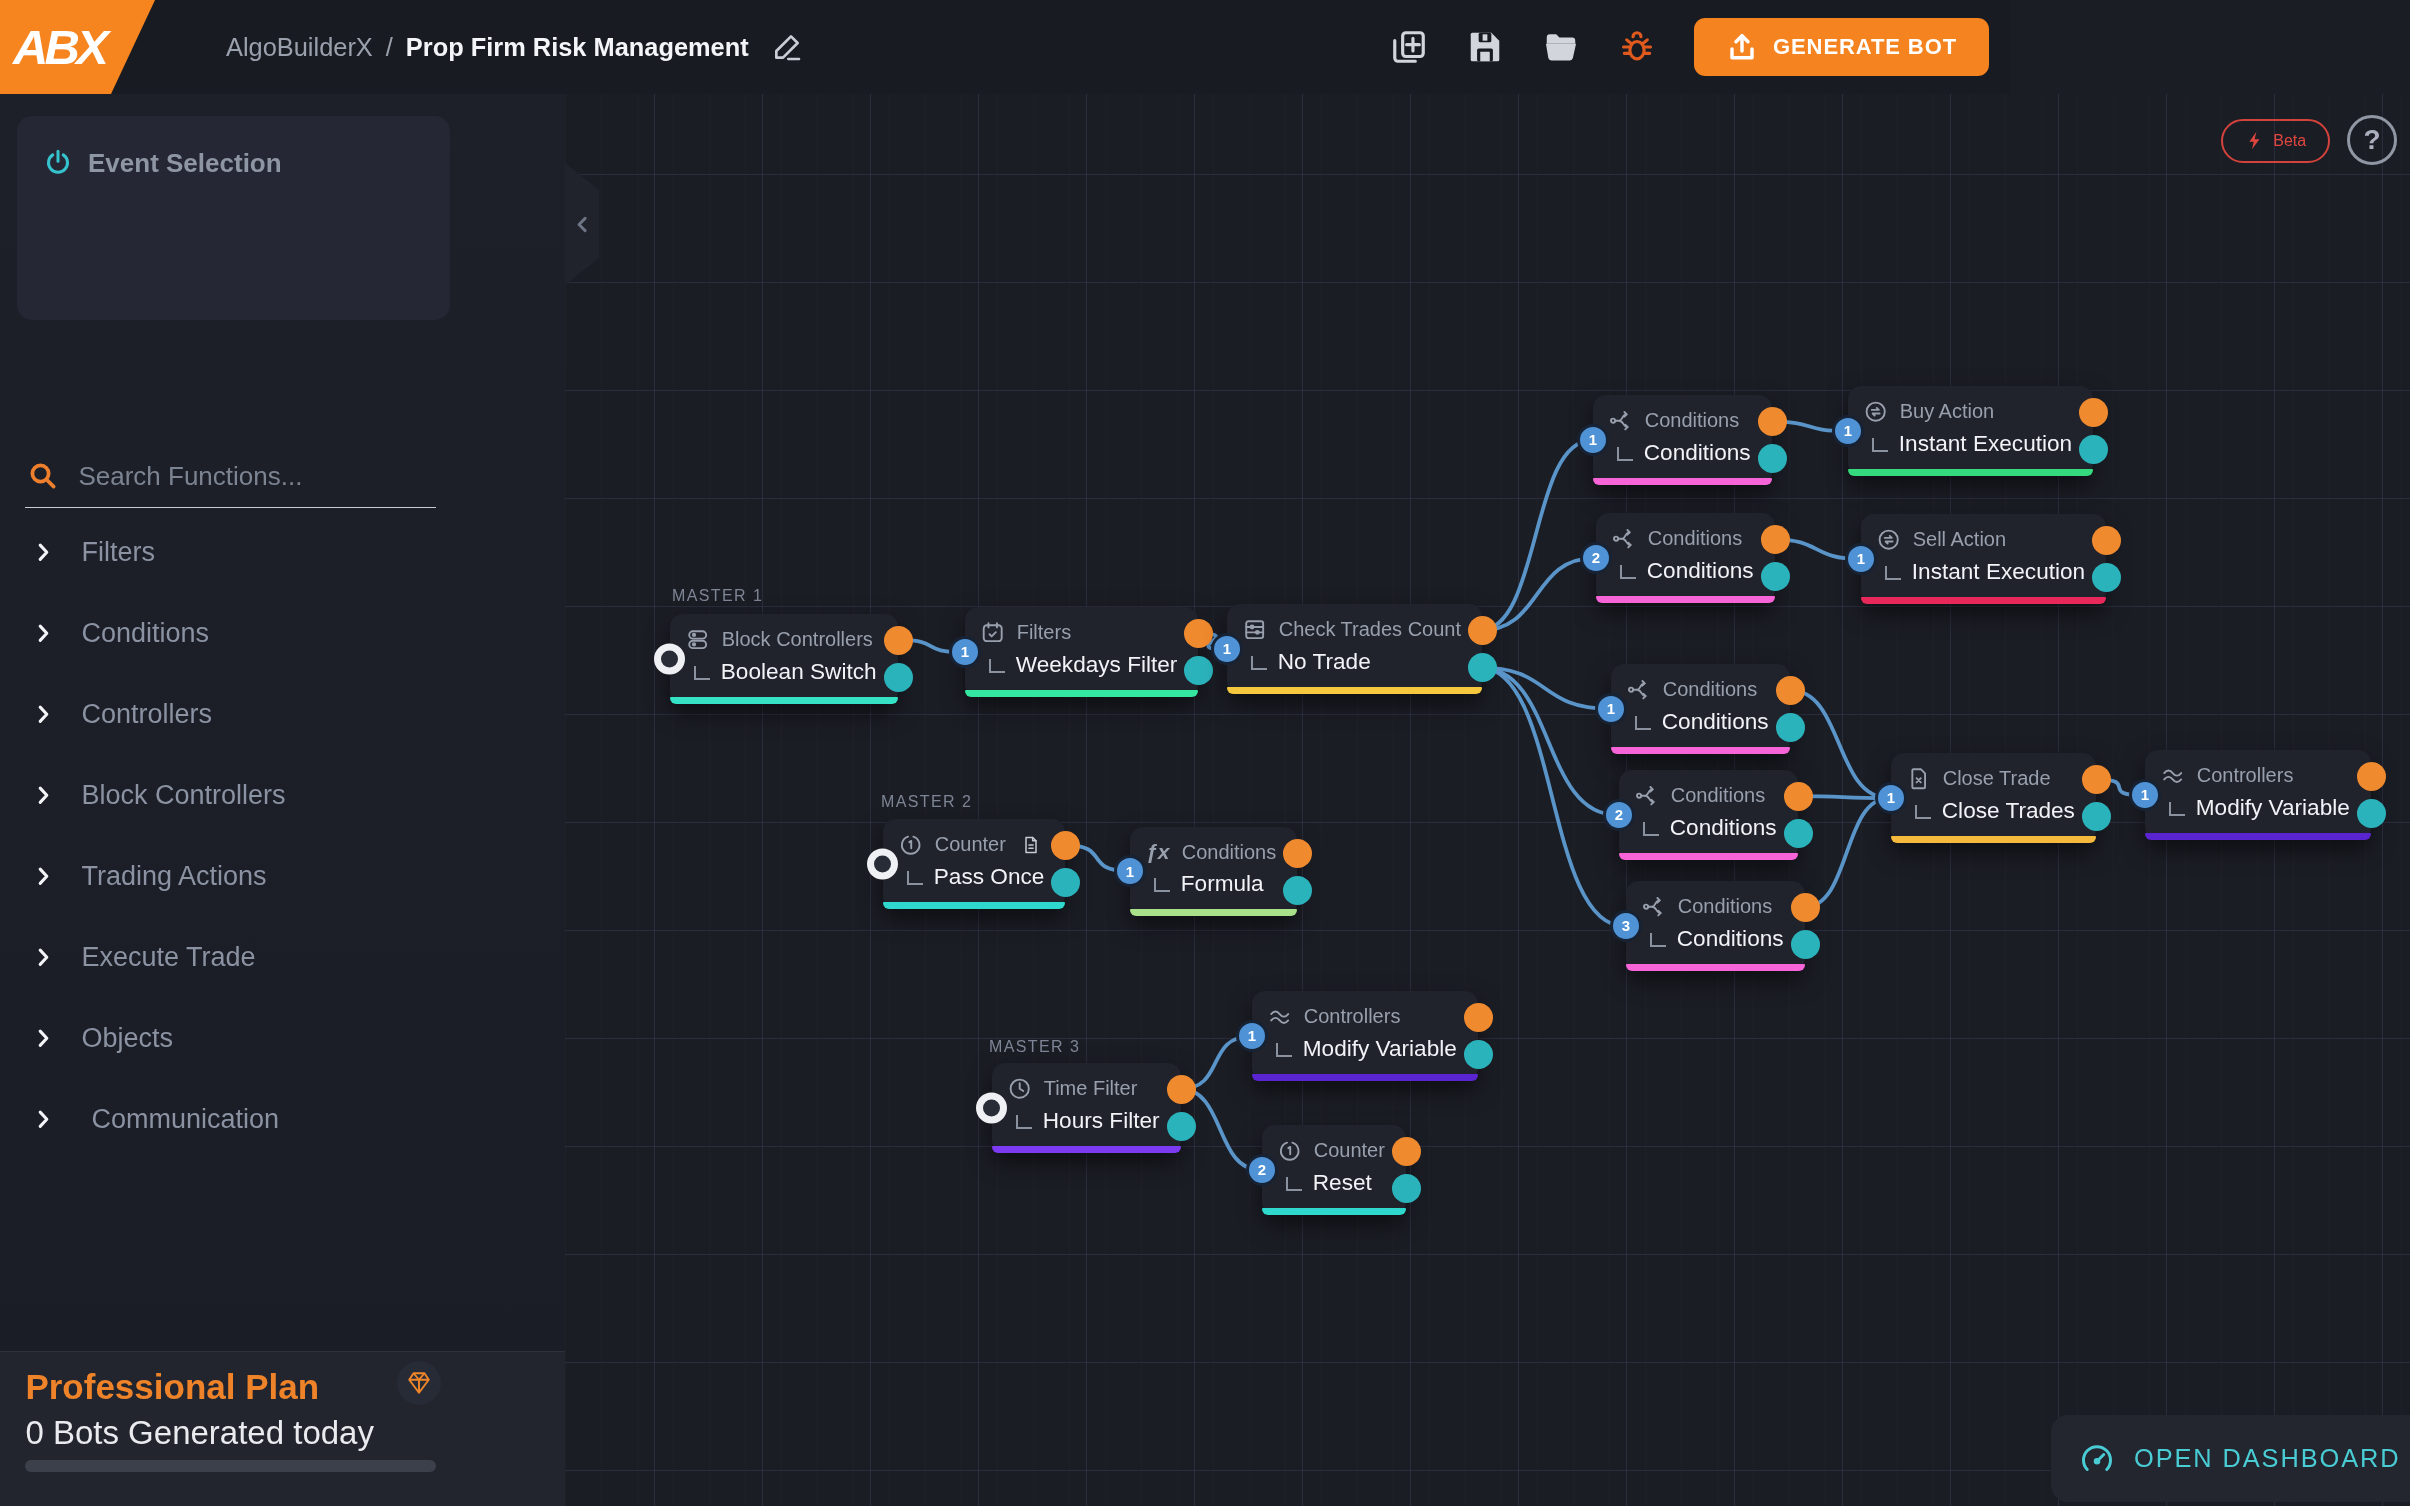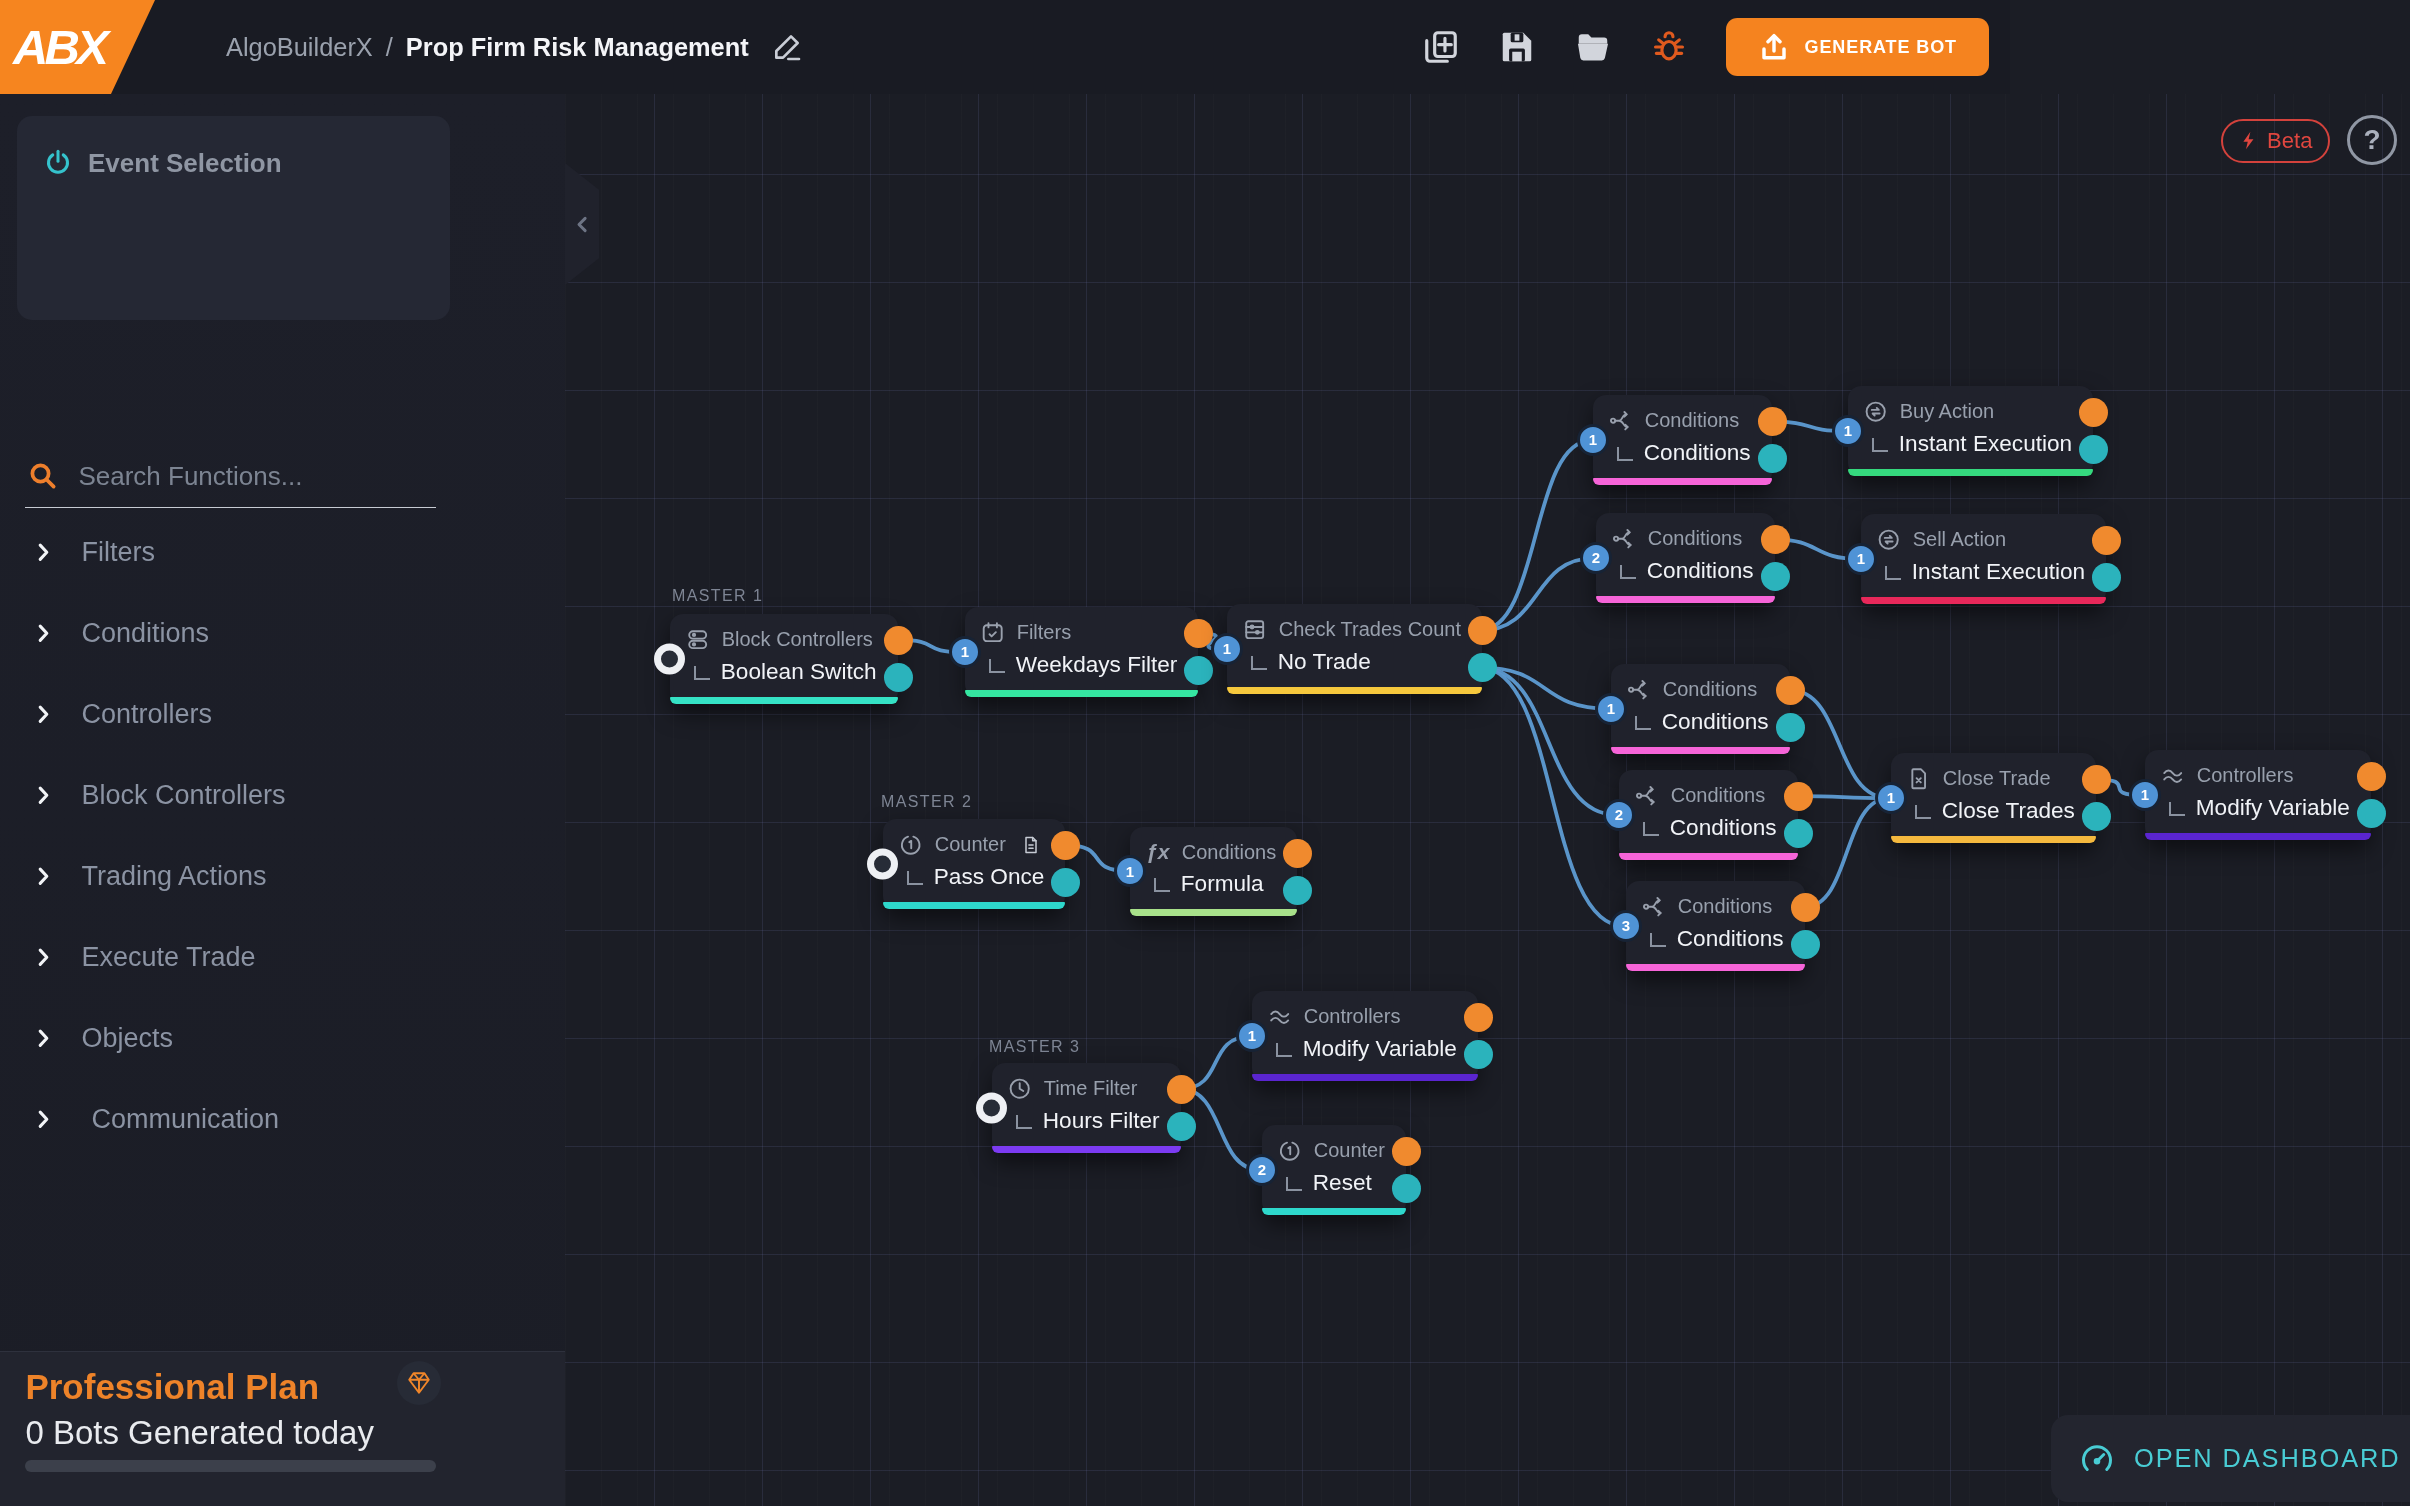--- a/index.html
+++ b/index.html
@@ -13,21 +13,21 @@
   .logo-text { color:#fff; font-size:49px; font-weight:900; font-style:italic; letter-spacing:-3.8px; padding-left:13px; }
   .breadcrumb { position:absolute; left:226px; top:0; height:94px; display:flex; align-items:center; gap:13px; font-size:25.4px; }
   .bc-app { color:#9aa1ad; } .bc-sep { color:#9aa1ad; } .bc-title { color:#f4f5f8; font-weight:700; }
   .bc-pencil { color:#c9cdd6; width:32px; height:32px; margin-left:9.4px; cursor:pointer; }
   .topbar-actions { position:absolute; right:0; top:0; height:94px; display:flex; align-items:center; }
   .tb-icon { width:38px; height:38px; color:#d2d5dc; margin-right:38px; cursor:pointer; }
   .tb-icon.bug { color:#e05a1e; }
   .generate-btn { height:58px; margin-right:21px; background:#f5831f; border:none; border-radius:11.3px;
     display:flex; align-items:center; gap:15px; padding:0 32px; cursor:pointer; }
   .generate-btn svg { width:32px; height:32px; color:#fff; }
-  .generate-btn span { color:#fff; font-size:18px; font-weight:700; letter-spacing:0.9px; }
+  .generate-btn span { color:#fff; font-size:22px; font-weight:700; letter-spacing:0.9px; }
 
   
   .sidebar { position:absolute; left:0; top:94px; width:565px; height:1412px;
     background:linear-gradient(180deg,#1d1f29 0%,#1b1d26 100%); z-index:6; }
   .event-panel { position:absolute; left:17px; top:21.7px; width:433px; height:204px; background:#252834; border-radius:15px; }
   .event-head { display:flex; align-items:center; gap:15px; padding:32px 0 0 26px; }
   .event-head svg { width:30px; height:30px; color:#35c3cd; }
   .event-title { color:#8f96a3; font-size:26px; font-weight:600; }
   .event-select { position:absolute; left:24.5px; right:24.5px; top:93px; height:81px; border:1.9px solid #3f4352; border-radius:9.4px;
     display:flex; align-items:center; justify-content:space-between; padding:0 28px; cursor:pointer; }
@@ -87,21 +87,21 @@
   .port.bot { top:49px; background:#2bb3bc; }
   .in-badge { position:absolute; left:-16px; top:50%; transform:translateY(-50%); width:32px; height:32px; border-radius:50%;
     background:#4f93d6; border:3.8px solid #172335; color:#fff; font-size:15px; font-weight:700;
     display:flex; align-items:center; justify-content:center; }
   .in-ring { position:absolute; left:-16px; top:50%; transform:translateY(-50%); width:31px; height:31px; border-radius:50%;
     background:#272c37; border:7.5px solid #eef0f4; }
 
   .beta-pill { position:absolute; left:1656px; top:24.5px; width:109px; height:44px; border:2.4px solid #d4423c; border-radius:22.6px;
     display:flex; align-items:center; justify-content:center; gap:7.5px; z-index:3; }
   .beta-pill svg { width:21px; height:21px; color:#e0463f; }
-  .beta-pill span { color:#e0463f; font-size:22px; }
+  .beta-pill span { color:#e0463f; font-size:16px; }
   .help-circle { position:absolute; left:1782px; top:21px; width:50px; height:50px; border-radius:50%; border:3.8px solid #9097a4;
     display:flex; align-items:center; justify-content:center; color:#aab0bc; font-size:28px; font-weight:700; z-index:3; cursor:pointer; }
   .dash-btn { position:absolute; left:1486px; top:1321px; width:377px; height:87px; background:#23252f; border-radius:17px;
     display:flex; align-items:center; gap:19px; padding-left:28px; z-index:3; cursor:pointer; }
   .dash-btn svg { width:36px; height:36px; color:#49ccd4; }
   .dash-btn span { color:#49ccd4; font-size:25.4px; letter-spacing:1.9px; }
 </style>
 </head>
 <body>
 

